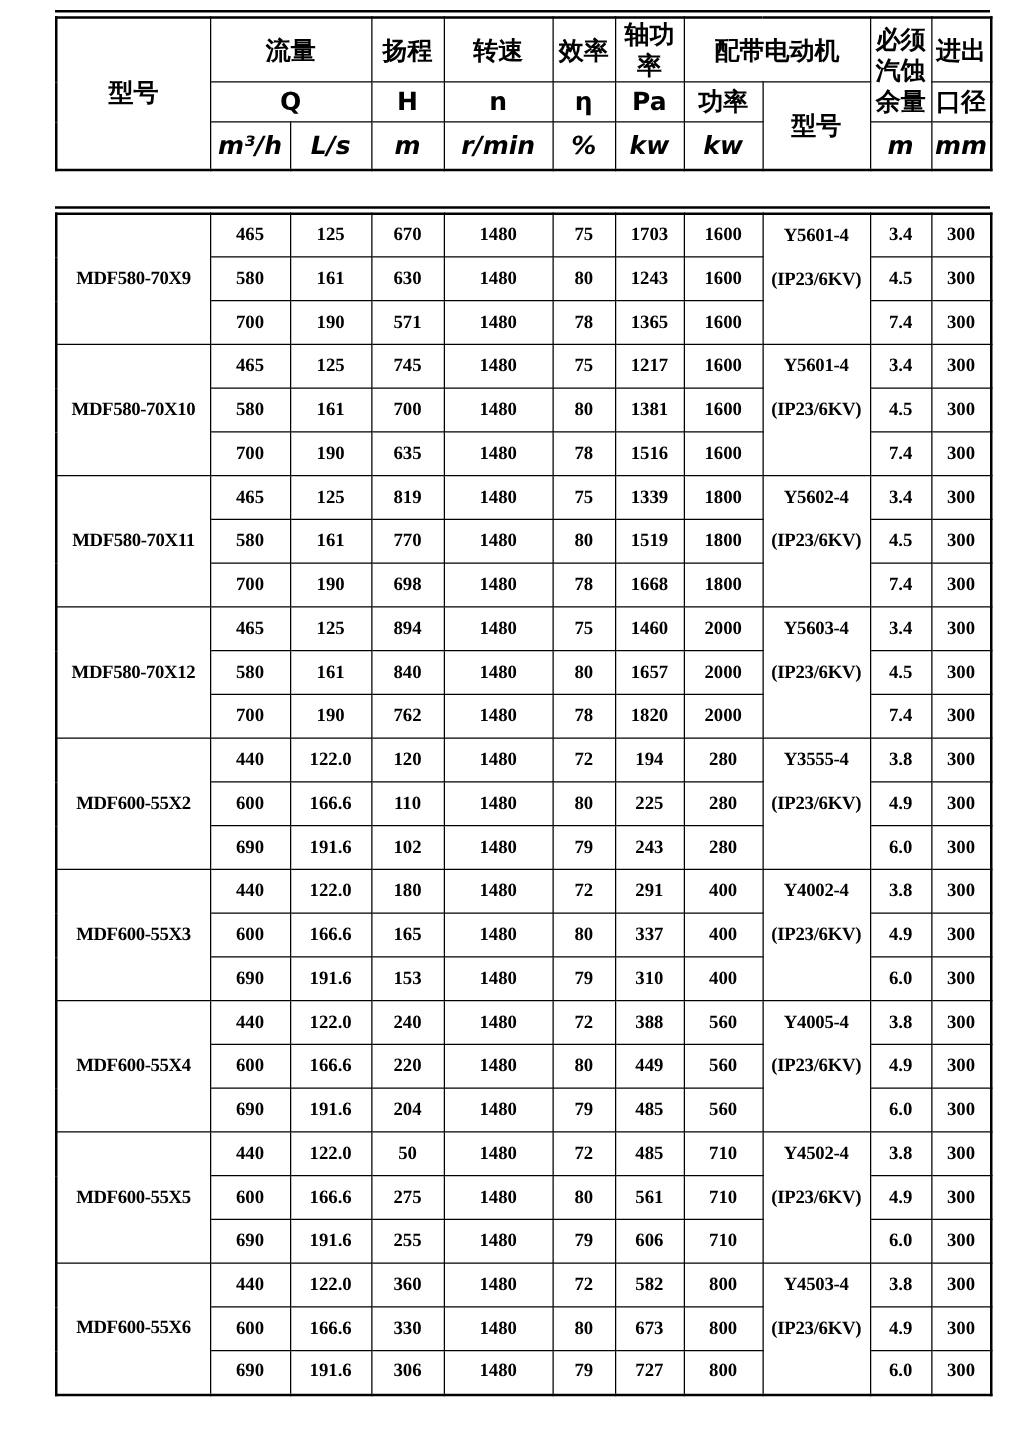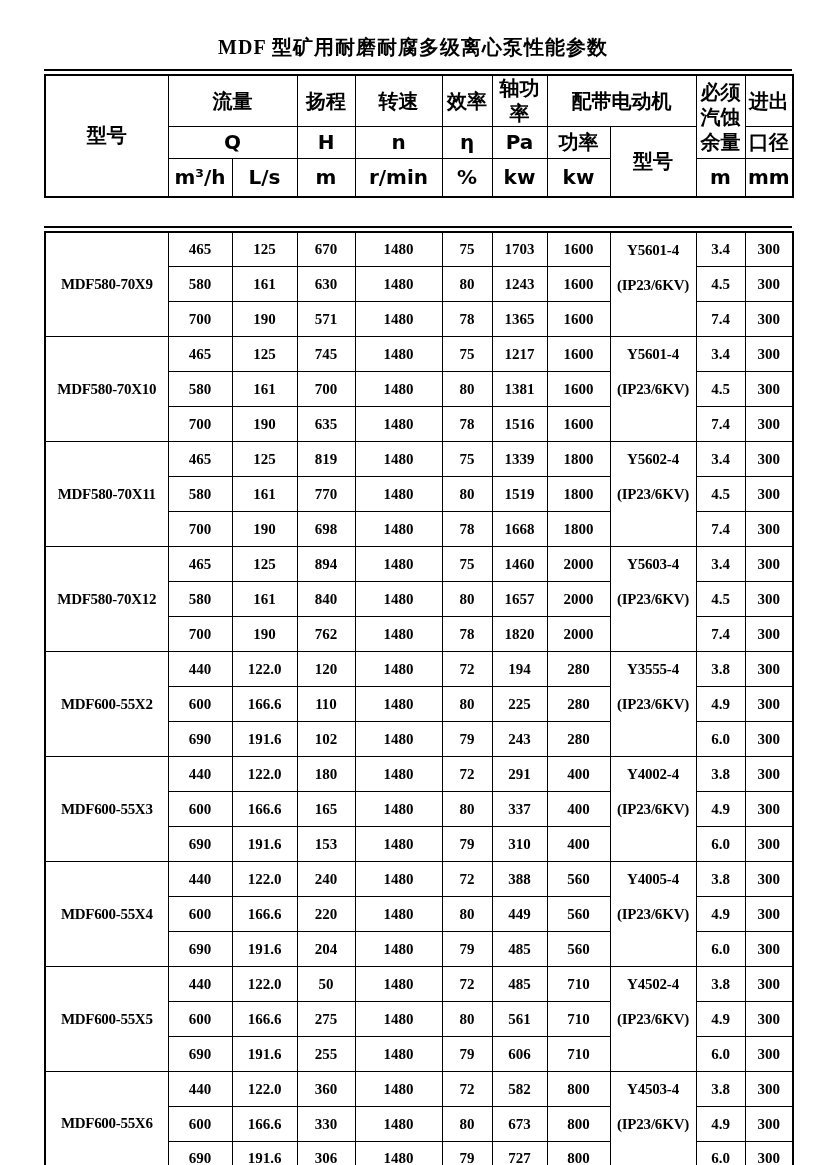--- a/index.html
+++ b/index.html
@@ -37,21 +37,21 @@
   }
   
   .hdr td {
     font-family:"DejaVu Sans","Liberation Sans",sans-serif;
     font-weight:bold;
     font-size:20px;
     line-height:1.25;
   }
   .hdr .r1 td { height:26px; }
   .hdr .r2 td { height:32px; }
-  .hdr .r3 td { height:38px; }
+  .hdr .r3 td { height:38px;font-style:italic; }
   .npsh-hd { font-size:14px;text-align:center; }
   
   .body-tbl td {
     height:35px;
     font-size:15px;
     font-weight:bold;
     font-family:"Liberation Serif","DejaVu Serif",serif;
   }
   .model-cell {
     font-family:"DejaVu Sans","Liberation Sans",sans-serif;
@@ -66,21 +66,20 @@
     letter-spacing:-0.2px;
     margin-left:44px;
   }
   .motor-cell div { height:35px; line-height:35px; }
 </style>
 </head>
 <body>
 
 <div class="page">
 
-  <h1 class="title">MDF 型矿用耐磨耐腐多级离心泵性能参数</h1>
 
   <div class="tblwrap hdrwrap">
     <div class="topline"></div>
     <table class="hdr">
       <colgroup>
         <col style="width:123px">
           <col style="width:64px">
           <col style="width:65px">
         <col style="width:58px">
           <col style="width:87px">

